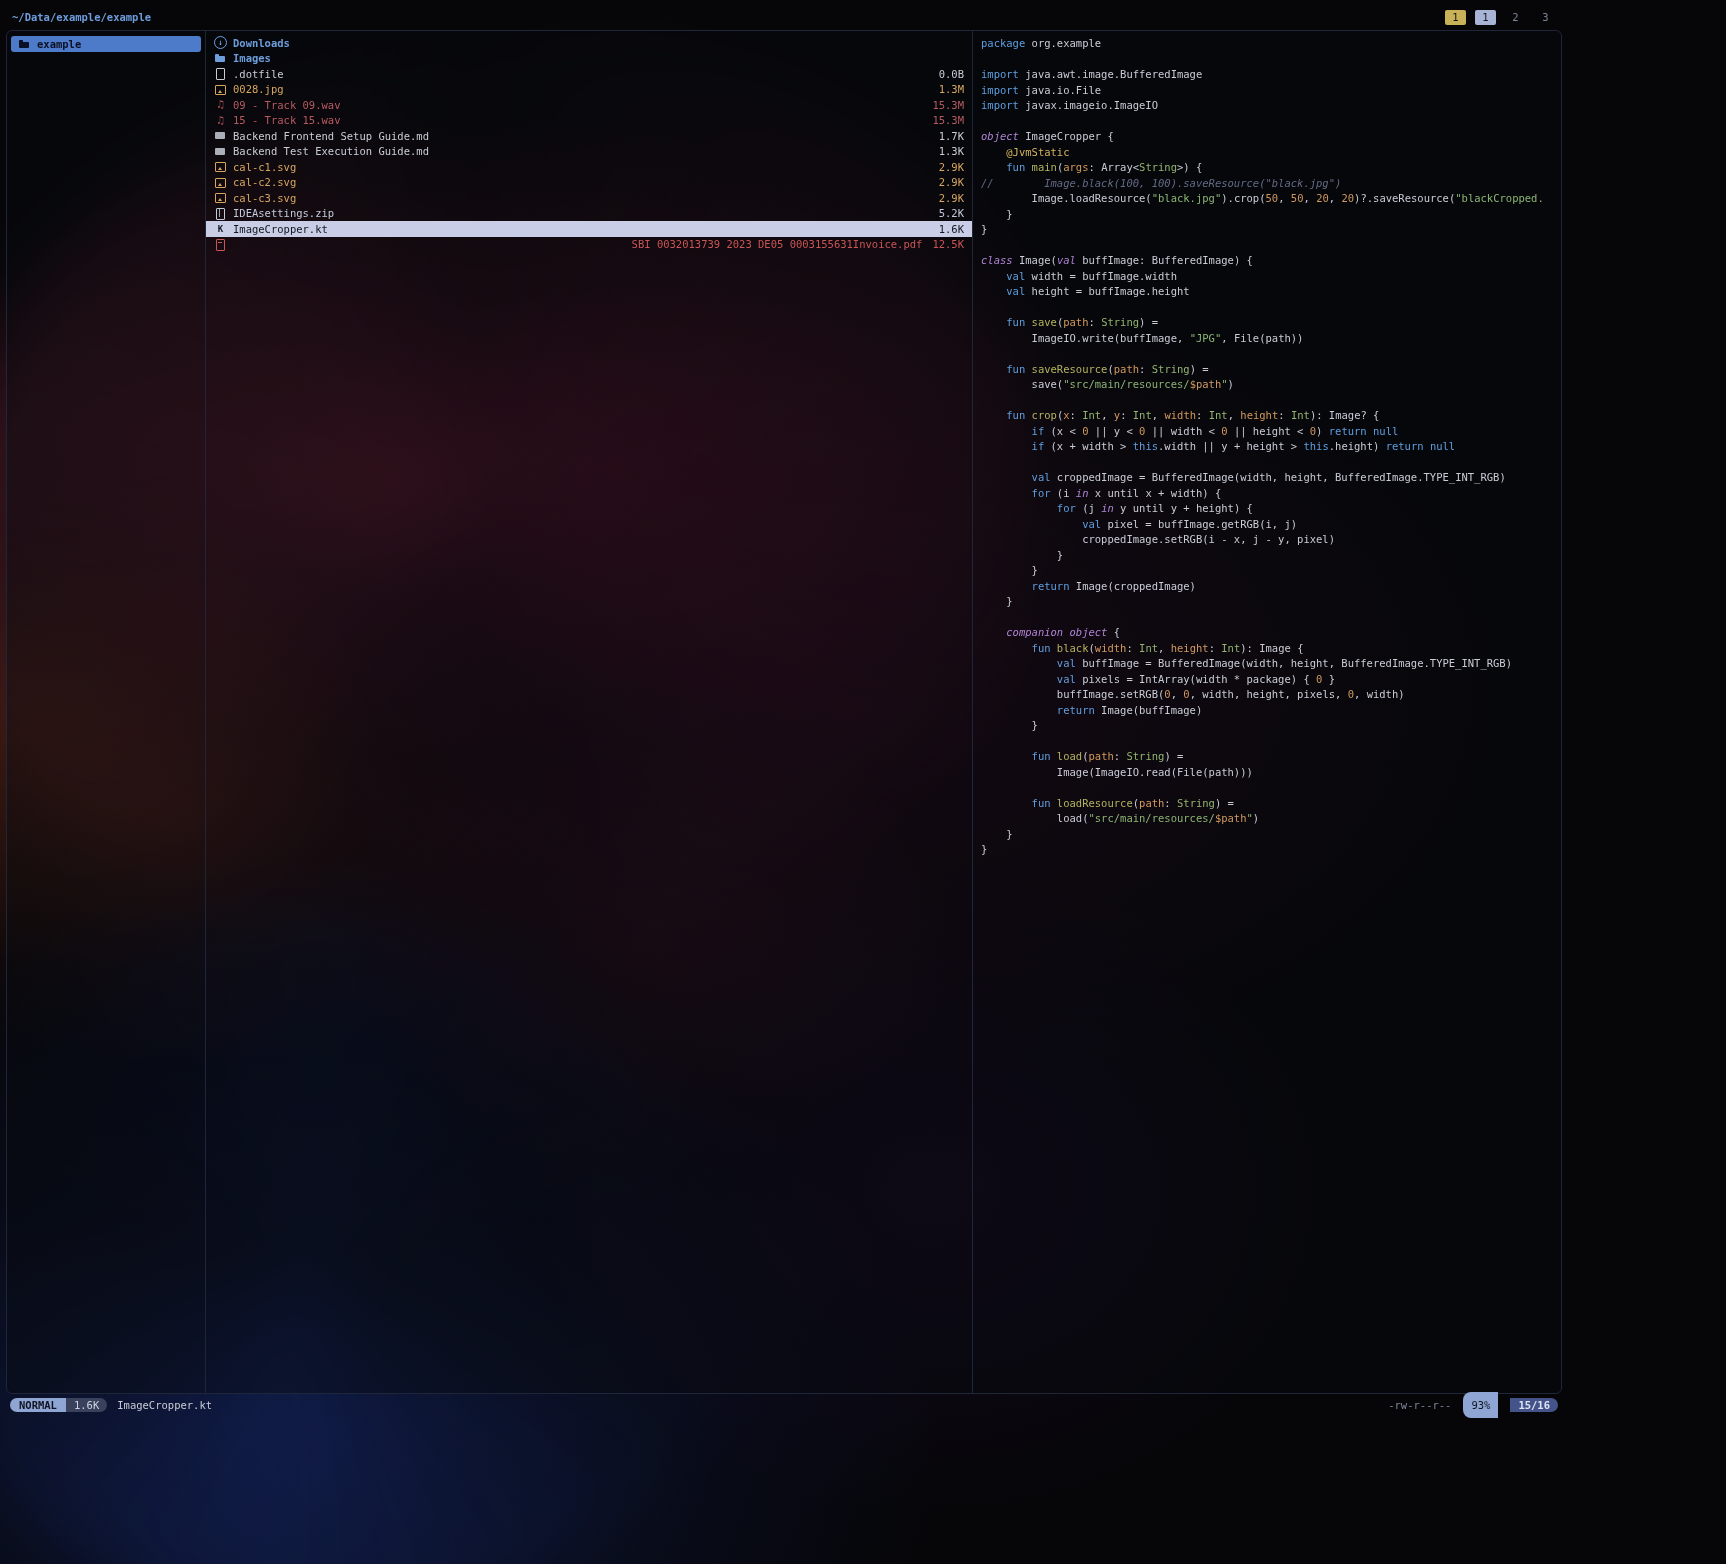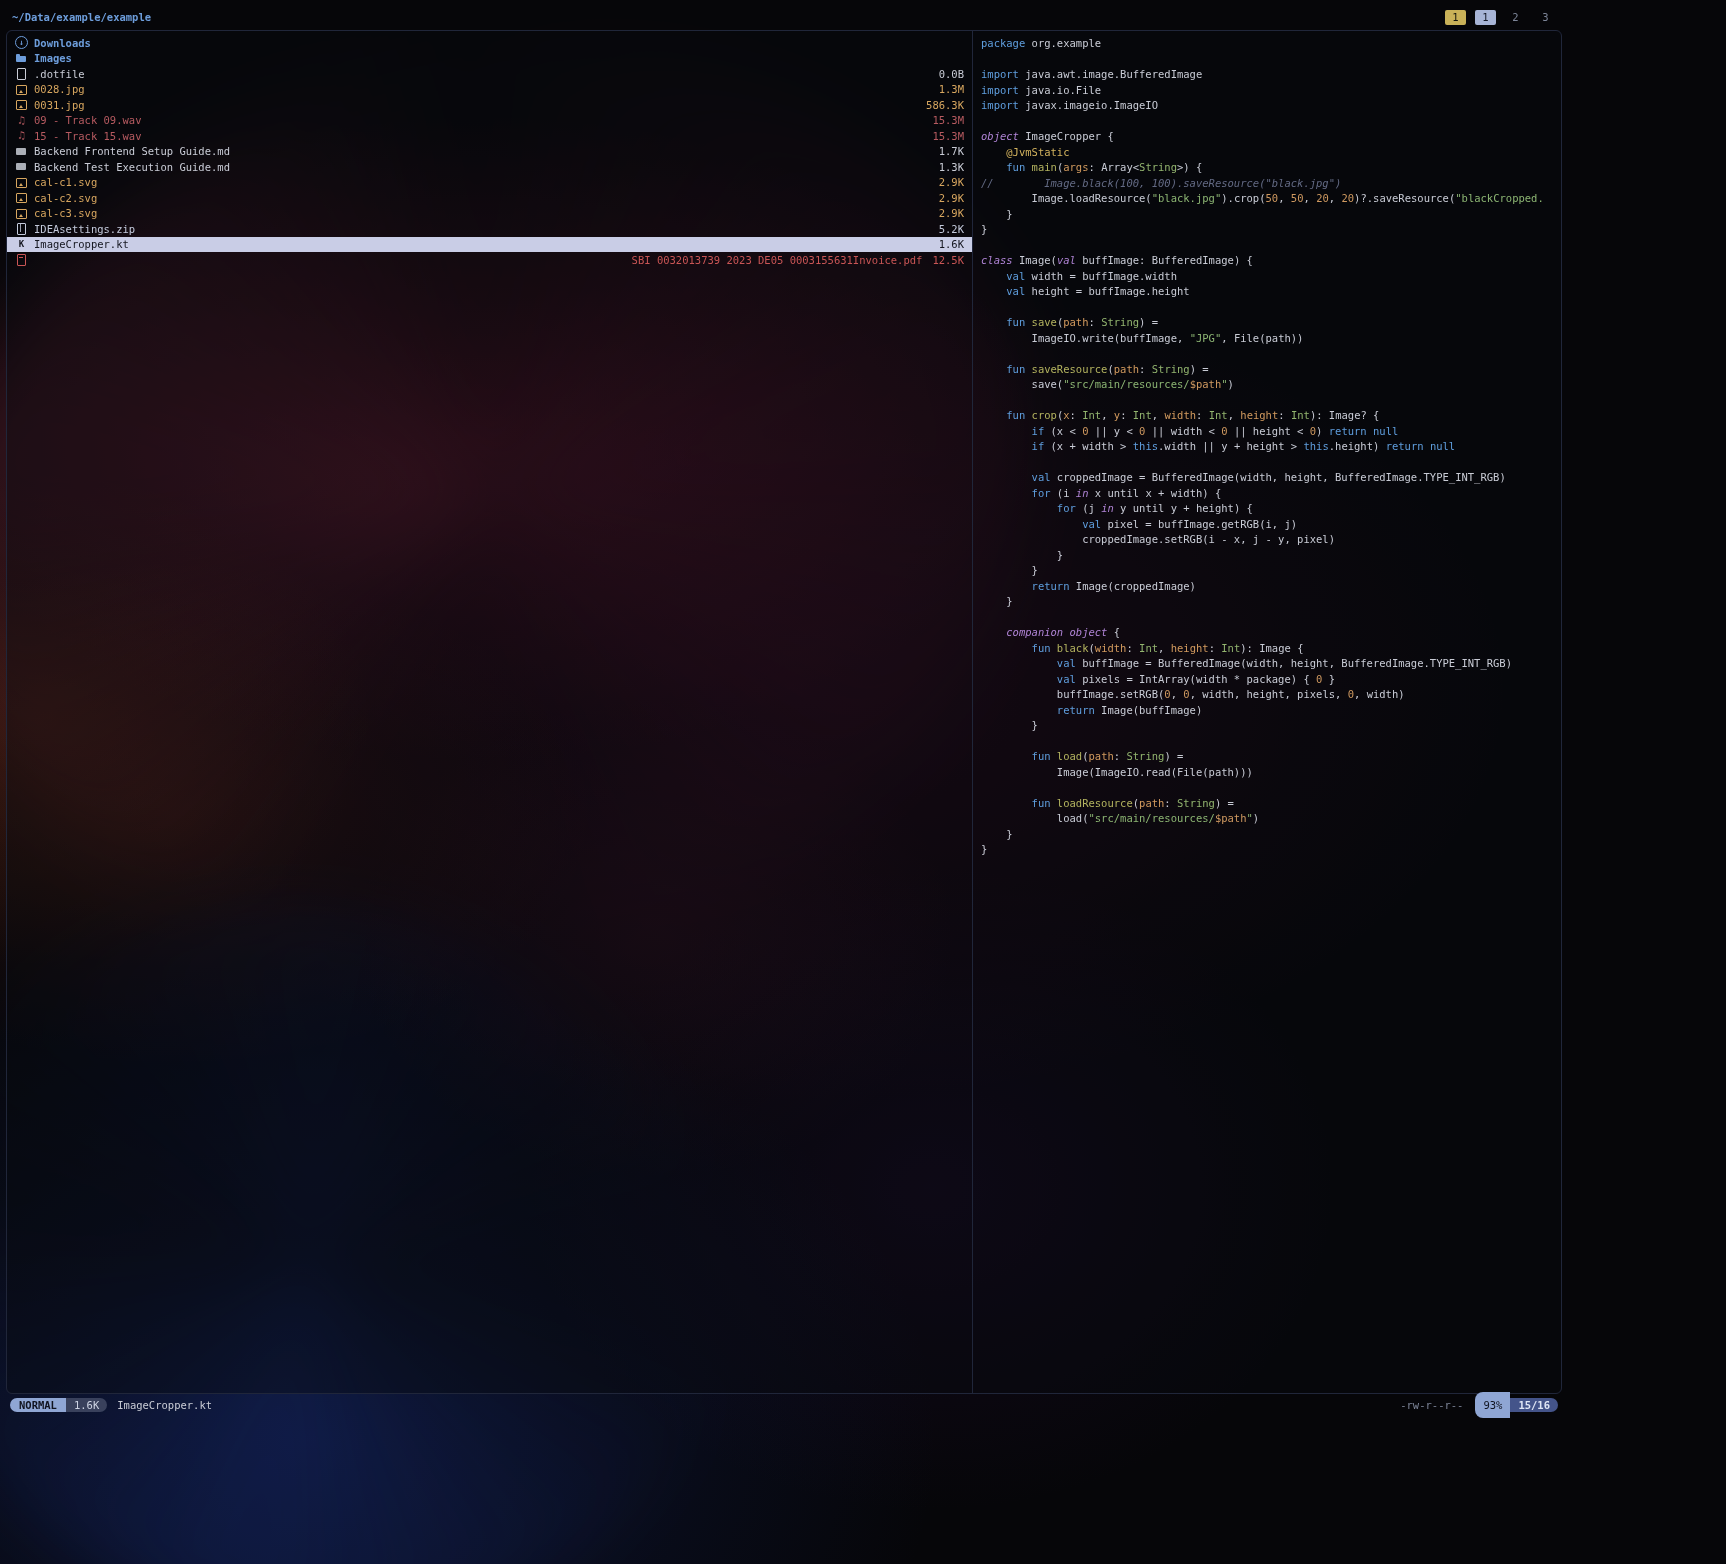--- a/index.html
+++ b/index.html
@@ -94,21 +94,21 @@
   .tok-fg{color:#c9ccd6;}
 
   
   .statusbar{height:22px;display:flex;align-items:center;justify-content:space-between;padding:0 4px;}
   .sb-left,.sb-right{display:flex;align-items:center;}
   .sb-mode{background:var(--mode-badge-bg,#8fa6d4);color:#10131f;font-weight:bold;padding:1px 9px;border-radius:8px 0 0 8px;}
   .sb-size{background:#39415c;color:#cdd3e2;padding:1px 8px;border-radius:0 8px 8px 0;}
   .sb-name{margin-left:10px;color:#c9ccd6;}
   .sb-perms{color:#7d8598;margin-right:12px;}
   .sb-percent{background:var(--mode-badge-bg,#8fa6d4);color:#10131f;padding:7px 8px;border-radius:8px 0 0 8px;}
-  .sb-pos{background:var(--position-badge-bg,#44548a);color:#dfe5f5;padding:1px 8px;border-radius:0 8px 8px 0;font-weight:bold;}
+  .sb-pos{background:var(--position-badge-bg,#44548a);color:#dfe5f5;padding:1px 8px;border-radius:0 8px 8px 0;font-weight:bold;margin-left:12px;}
 </style>
 </head>
 <body>
 
 <div class="wallpaper">
   <div class="swirl1"></div>
   <div class="swirl2"></div>
 </div>
 
 <div class="term">
@@ -117,45 +117,46 @@
     <span class="path">~/Data/example/example</span>
     <div class="tabs" id="tabs">
         <span class="tab box-yellow">1</span>
         <span class="tab box-active">1</span>
         <span class="tab plain">2</span>
         <span class="tab plain">3</span>
       </div>
   </div>
 
   <div class="panels">
+    <div class="panel parent" id="parent-list">
+        <div class="parent-item">
+          <span class="icon folder-icon"></span>
+          <span>example</span>
+        </div>
+      </div>
     <div class="panel files" id="file-list">
         <div class="row t-dir">
           <span class="icon downloads-icon">↓</span>
           <span class="name">Downloads</span>
           <span class="size"></span>
         </div>
         <div class="row t-dir">
           <span class="icon folder-icon"></span>
           <span class="name">Images</span>
           <span class="size"></span>
         </div>
         <div class="row t-file">
           <span class="icon file-icon"></span>
           <span class="name">.dotfile</span>
           <span class="size">0.0B</span>
         </div>
         <div class="row t-image">
           <span class="icon image-icon"></span>
           <span class="name">0028.jpg</span>
           <span class="size">1.3M</span>
-        </div>
-        <div class="row t-image">
-          <span class="icon image-icon"></span>
-          <span class="name">0031.jpg</span>
-          <span class="size">586.3K</span>
         </div>
         <div class="row t-audio">
           <span class="icon audio-icon">♫</span>
           <span class="name">09 - Track 09.wav</span>
           <span class="size">15.3M</span>
         </div>
         <div class="row t-audio">
           <span class="icon audio-icon">♫</span>
           <span class="name">15 - Track 15.wav</span>
           <span class="size">15.3M</span>

